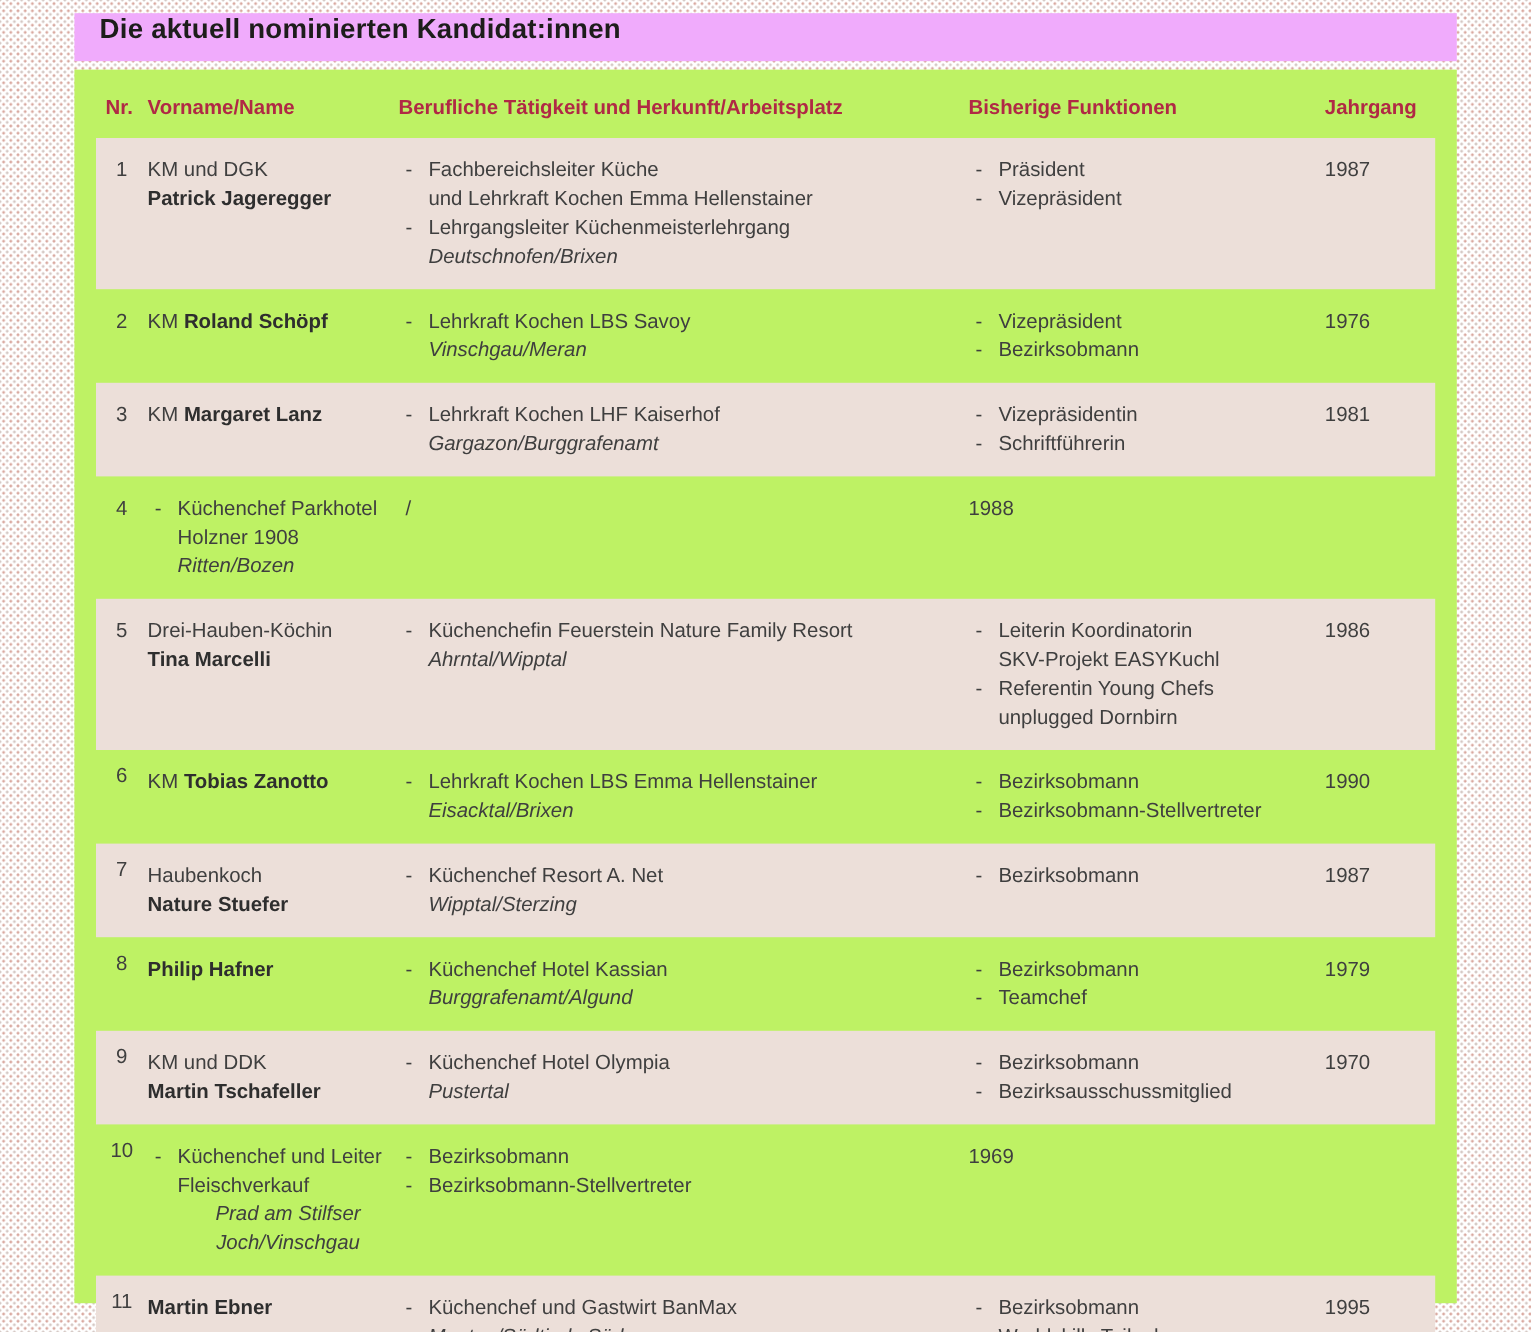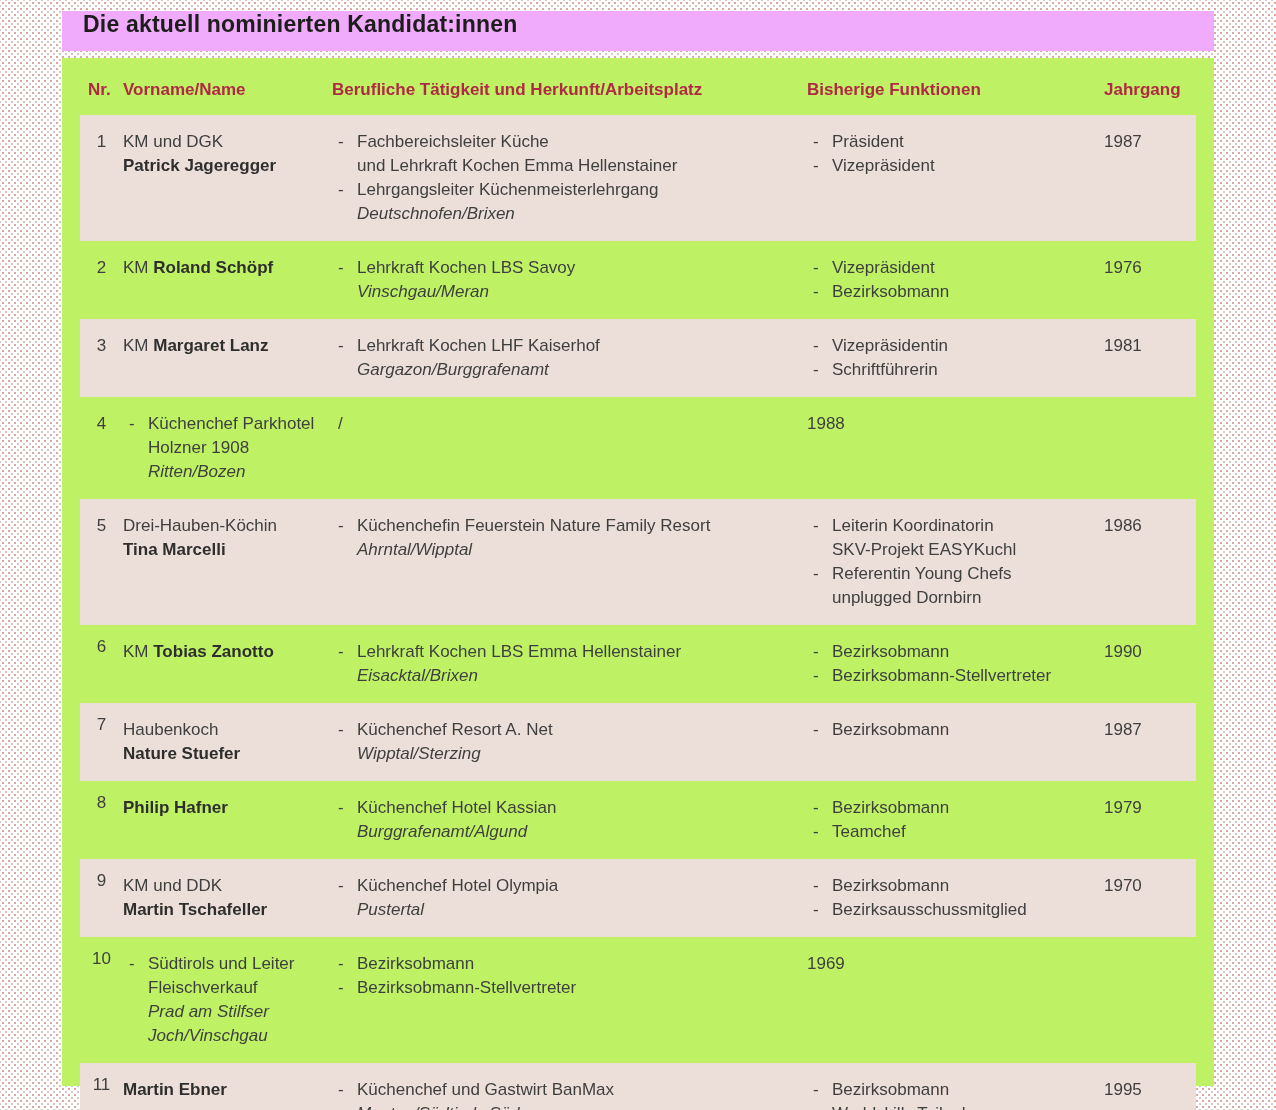--- a/index.html
+++ b/index.html
@@ -69,21 +69,21 @@
     color: var(--ink);
   }
   .row.shaded { background: var(--shade); }
   .cell-nr { text-align: center; }
   .rows .row:nth-child(n+6) .cell-nr span { position: relative; top: -5px; }
   .cell-name { padding-right: 8px; }
   .seg-b { font-weight: 700; color: #2e2e2e; }
   .line { min-height: 24px; }
   .bline { display: flex; }
   .dash { flex: none; width: 25px; padding-left: 6px; box-sizing: border-box; }
-  .txt.it { font-style: italic; }
+  .txt.it { font-style: italic; text-align: center; }
   .plainline { padding-left: 6px; }
   .cell-year { }
 </style>
 </head>
 <body>
 
 <div class="title-band">
   <div class="page-title">Die aktuell nominierten Kandidat:innen</div>
 </div>
 
@@ -343,21 +343,21 @@
             <span class="txt">Bezirksausschussmitglied</span>
           </div>
         </div>
         <div class="cell-year">1970</div>
       </div>
       <div class="row">
         <div class="cell-nr"><span>10</span></div>
         <div class="cell-job">
           <div class="bline line">
             <span class="dash">-</span>
-            <span class="txt">Südtirols und Leiter Fleischverkauf</span>
+            <span class="txt">Küchenchef und Leiter Fleischverkauf</span>
           </div>
           <div class="bline line">
             <span class="dash"></span>
             <span class="txt it">Prad am Stilfser Joch/Vinschgau</span>
           </div>
         </div>
         <div class="cell-func">
           <div class="bline line">
             <span class="dash">-</span>
             <span class="txt">Bezirksobmann</span>

